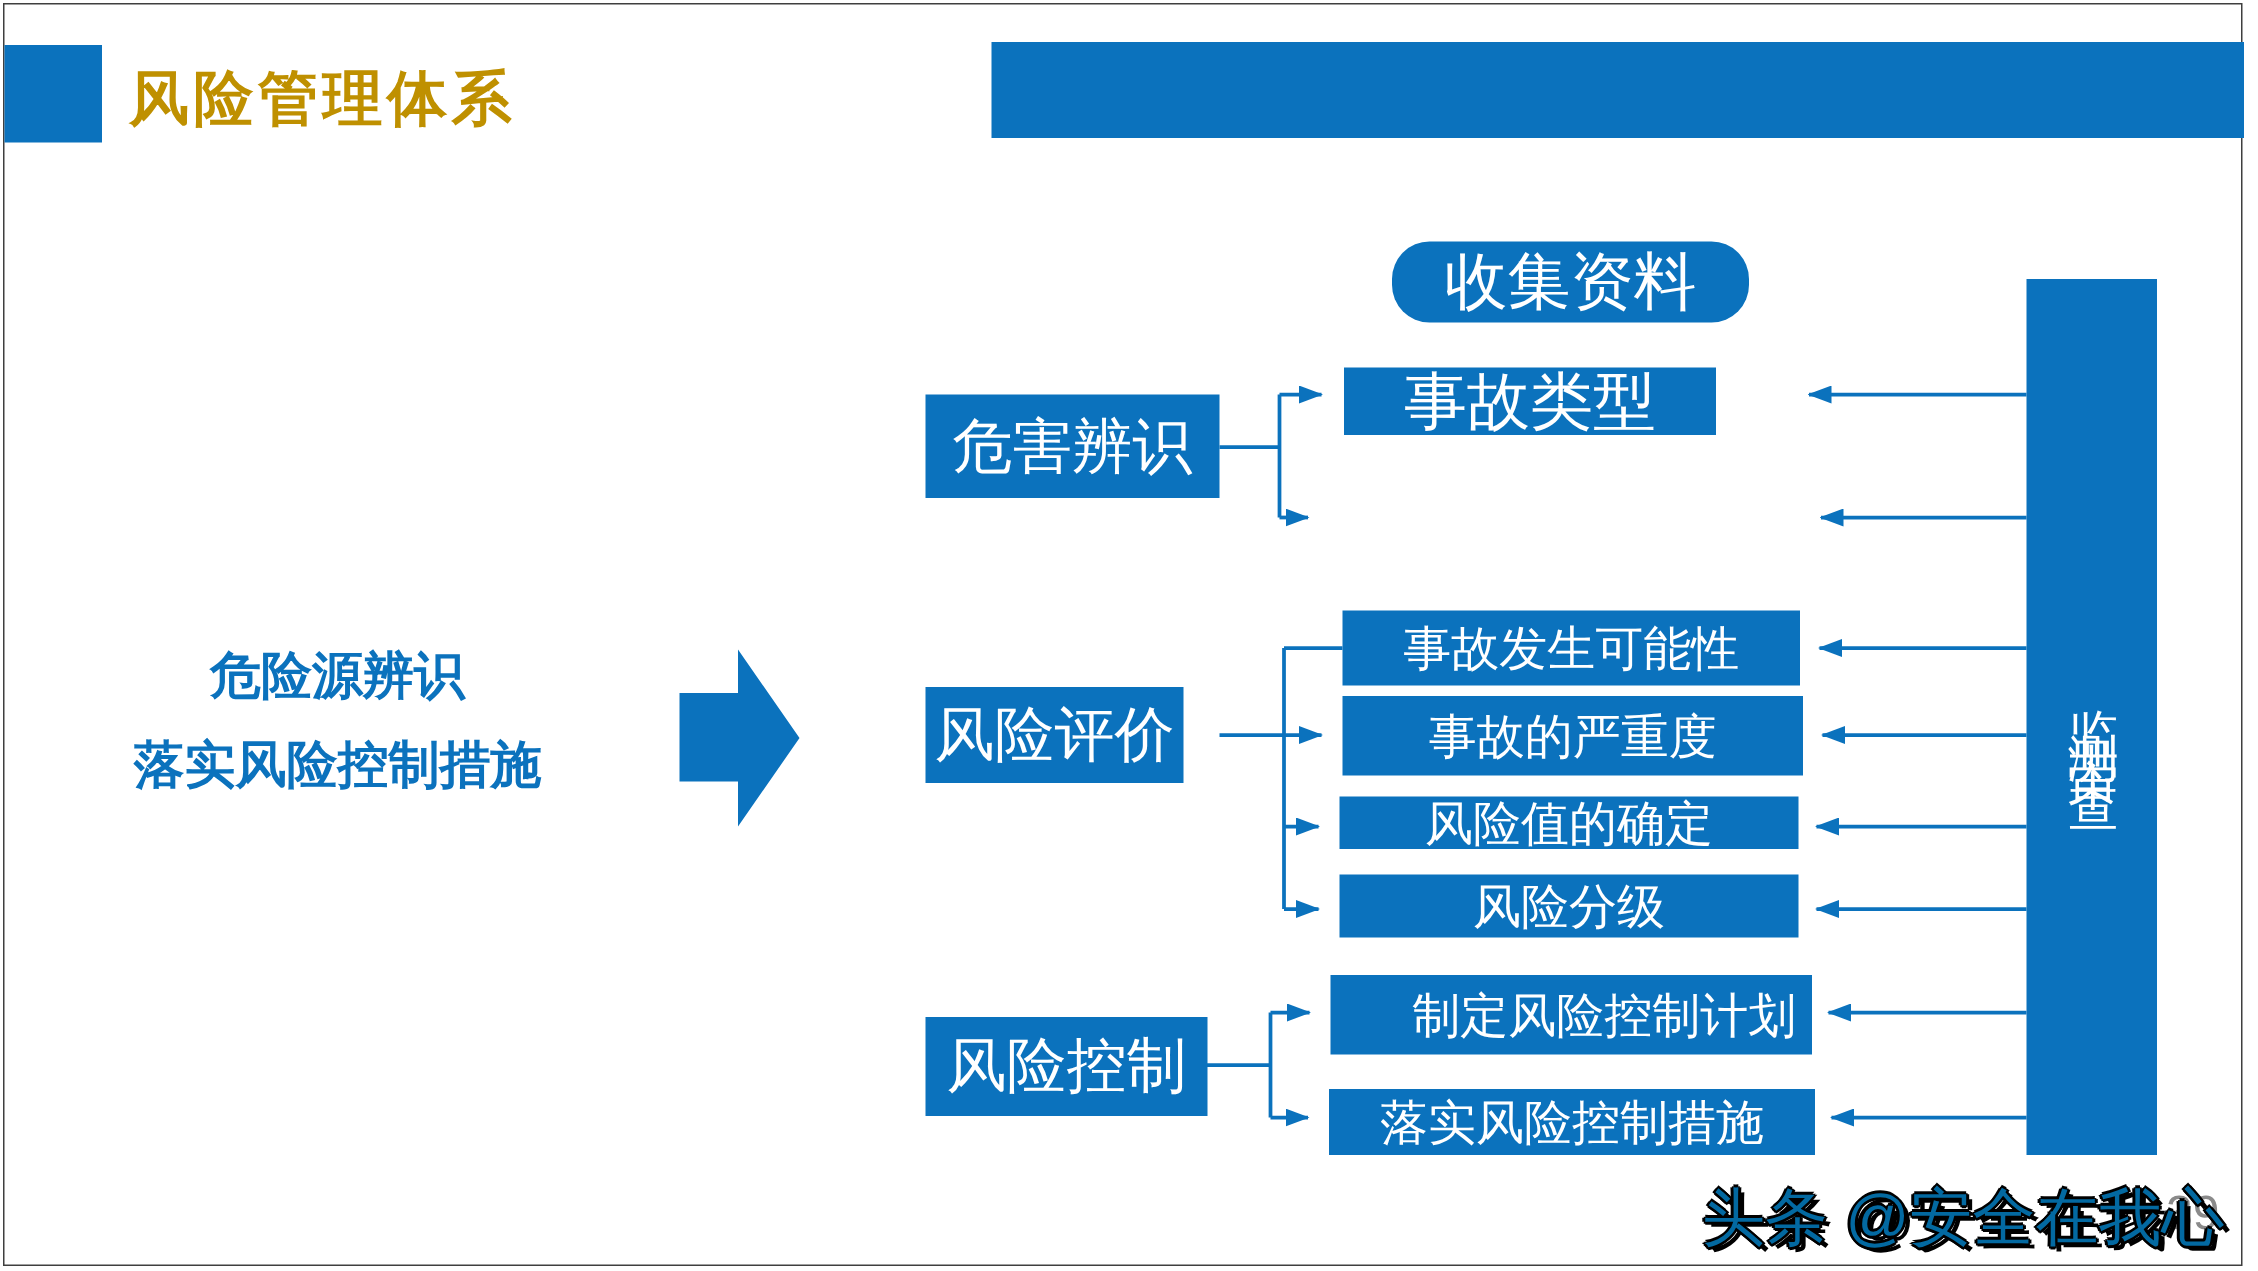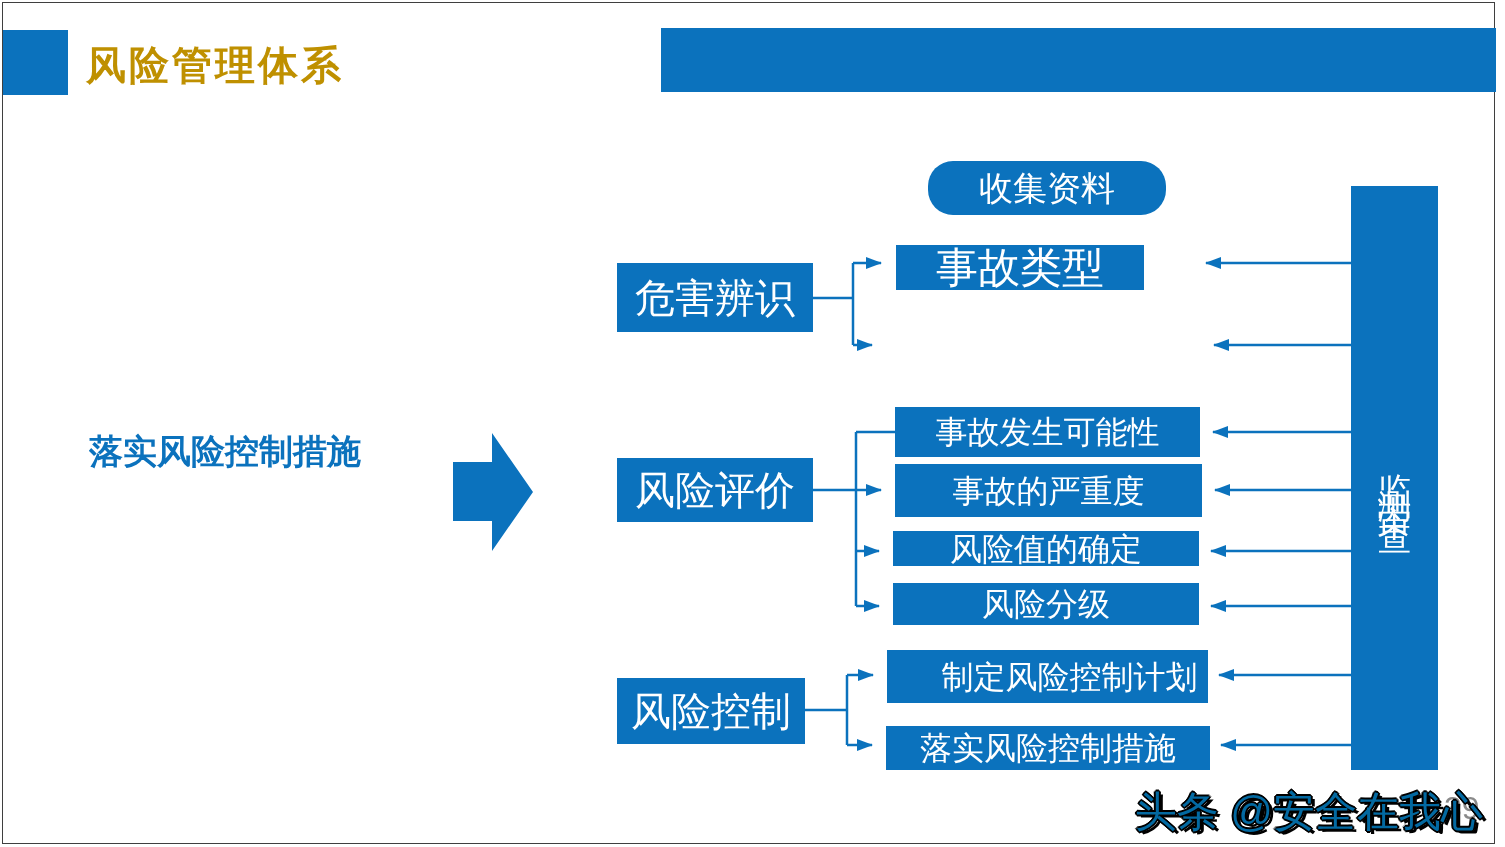--- a/index.html
+++ b/index.html
@@ -115,20 +115,21 @@
 <body>
 
 <div class="slide">
   <div class="frame"></div>
 
   <div class="accent-square"></div>
   <div class="title">风险管理体系</div>
   <div class="header-bar"></div>
 
   <div class="left-text">
+    <div>危险源辨识</div>
     <div>落实风险控制措施</div>
   </div>
 
   <svg class="connectors" width="1505" height="847" viewBox="0 0 1505 847">
     <defs>
       <marker id="arr" markerUnits="userSpaceOnUse" markerWidth="16" markerHeight="12" refX="15" refY="6" orient="auto">
         <polygon class="arrowhead" points="0,0 16,6 0,12"></polygon>
       </marker>
     </defs>
 
@@ -162,26 +163,26 @@
       <path d="M1351 345 H1214" marker-end="url(#arr)"></path>
       <path d="M1351 432 H1213" marker-end="url(#arr)"></path>
       <path d="M1351 490 H1215" marker-end="url(#arr)"></path>
       <path d="M1351 551 H1211" marker-end="url(#arr)"></path>
       <path d="M1351 606 H1211" marker-end="url(#arr)"></path>
       <path d="M1351 675 H1219" marker-end="url(#arr)"></path>
       <path d="M1351 745 H1221" marker-end="url(#arr)"></path>
     </g>
   </svg>
 
-  <div class="box child-box" style="left:928px; top:161px; width:238px; height:54px; font-size:34px;border-radius:25px;">收集资料</div>
+  <div class="box child-box" style="left:928px; top:161px; width:238px; height:54px; font-size:42px;border-radius:25px;">收集资料</div>
 
   <div class="box main-box" style="left:617px; top:263px; width:196px; height:69px;">危害辨识</div>
   <div class="box child-box" style="left:896px; top:245px; width:248px; height:45px; font-size:42px;">事故类型</div>
 
-  <div class="box main-box" style="left:617px; top:458px; width:196px; height:64px;">风险评价</div>
+  <div class="box main-box" style="left:617px; top:458px; width:172px; height:64px;">风险评价</div>
   <div class="box child-box" style="left:895px; top:407px; width:305px; height:50px;">事故发生可能性</div>
   <div class="box child-box" style="left:895px; top:464px; width:307px; height:53px;">事故的严重度</div>
   <div class="box child-box" style="left:893px; top:531px; width:306px; height:35px;">风险值的确定</div>
   <div class="box child-box" style="left:893px; top:583px; width:306px; height:42px;">风险分级</div>
 
   <div class="box main-box" style="left:617px; top:678px; width:188px; height:66px;">风险控制</div>
   <div class="box child-box" style="left:887px; top:650px; width:321px; height:53px;padding-left:44px;">制定风险控制计划</div>
   <div class="box child-box" style="left:886px; top:726px; width:324px; height:44px;">落实风险控制措施</div>
 
   <div class="box vertical-box" style="left:1351px; top:186px; width:87px; height:584px;">监测审查</div>

